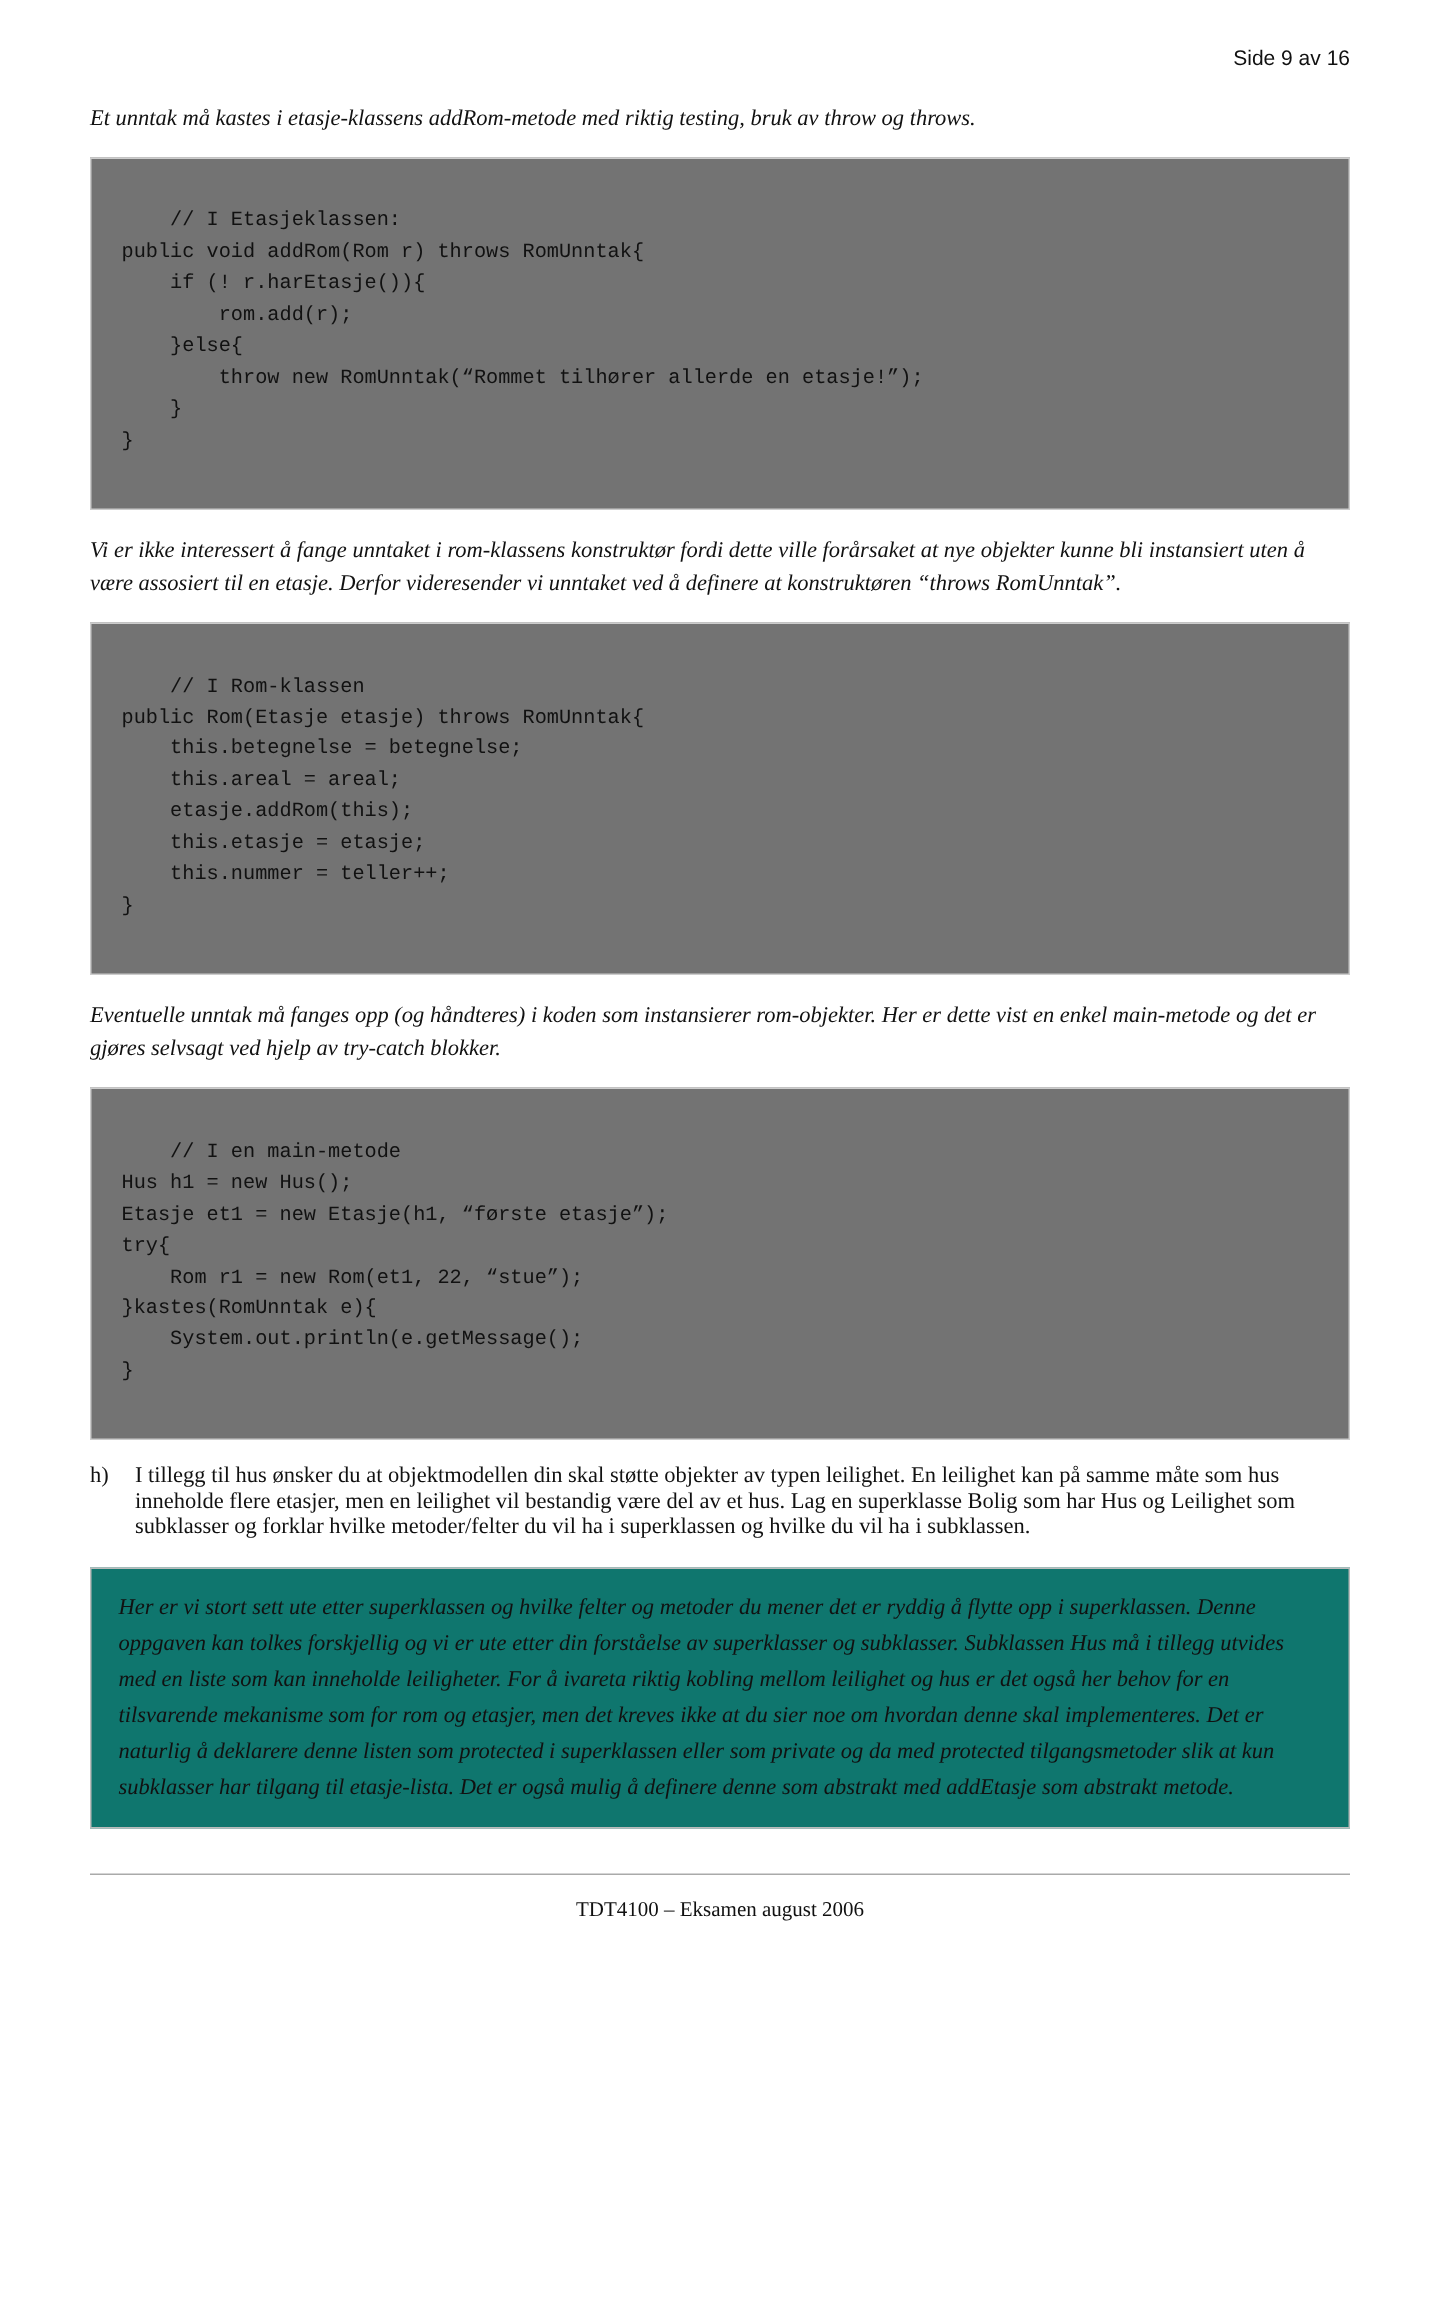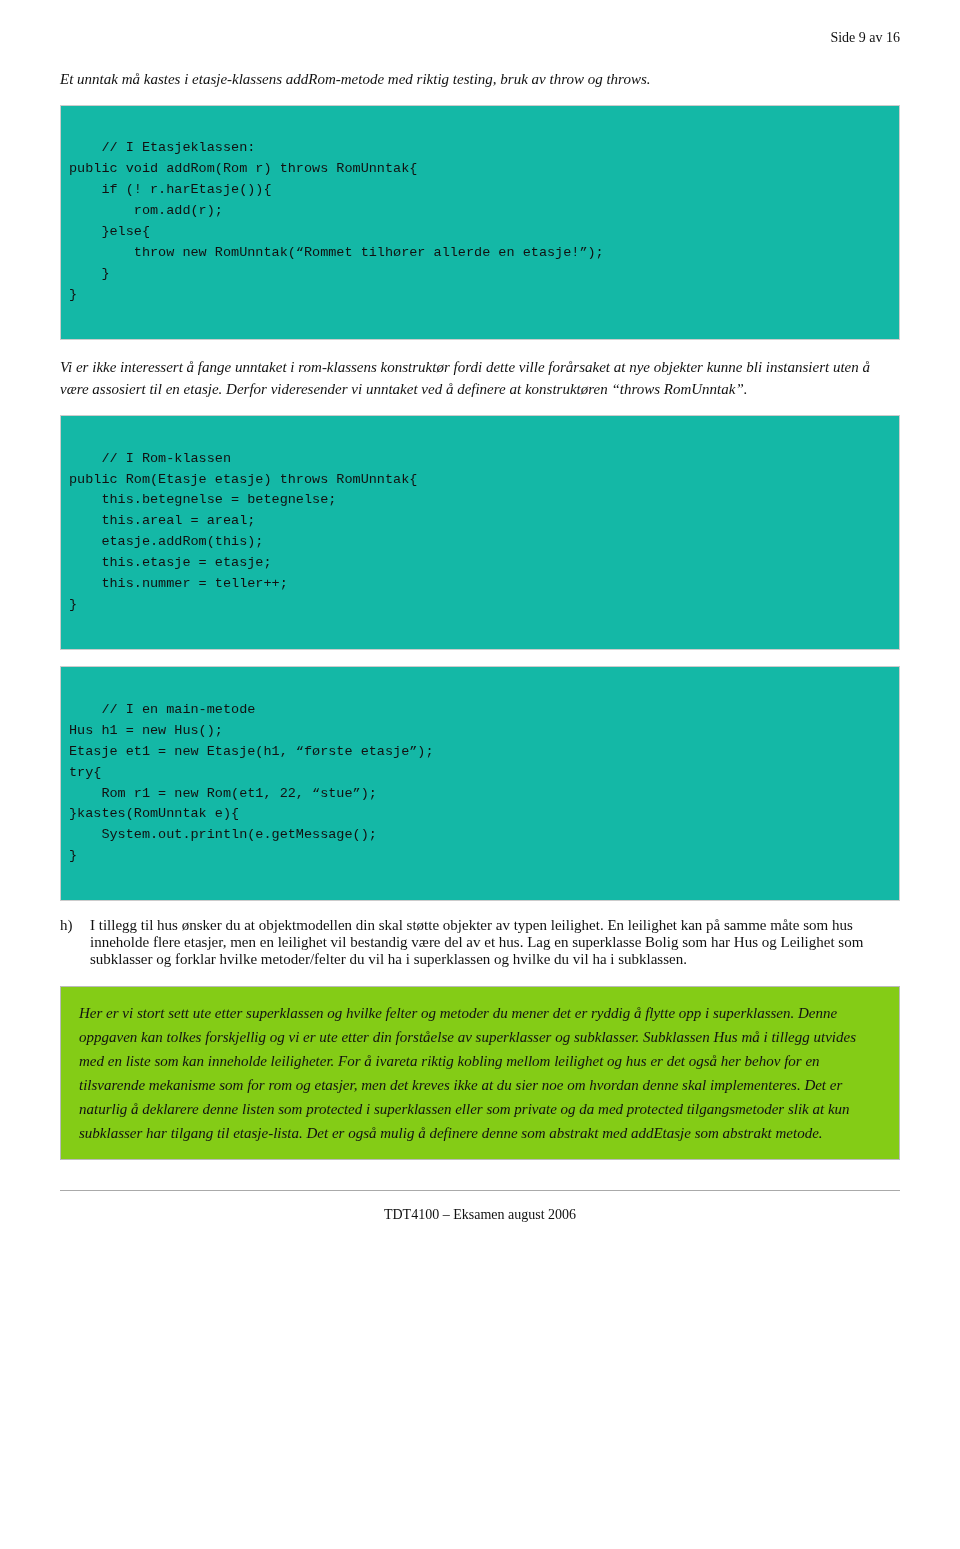--- a/index.html
+++ b/index.html
@@ -15,40 +15,40 @@
     .page {
       width: 960px;
       min-height: 1549px;
       padding: 30px 60px 40px 60px;
       position: relative;
     }
     .page-header {
       text-align: right;
       font-size: 14px;
       margin-bottom: 22px;
-      font-family: Liberation Serif, serif;
+      font-family: Liberation Sans, sans-serif;
     }
     .text-block {
       margin-bottom: 14px;
       line-height: 1.5;
       font-style: italic;
     }
     .code-block {
       font-family: 'Courier New', Courier, monospace;
       font-size: 13.5px;
-      background: #14b8a6;
+      background: #737373;
       border: 1px solid #ccc;
-      padding: 12px 8px;
+      padding: 12px 20px;
       margin: 12px 0 16px 0;
       line-height: 1.55;
       white-space: pre;
     }
     .italic-block {
       font-style: italic;
-      background: #84cc16;
+      background: #0f766e;
       border: 1px solid #bbb;
       padding: 14px 18px;
       margin: 18px 0 10px 0;
       line-height: 1.6;
     }
     .h-section {
       display: flex;
       gap: 8px;
       margin-bottom: 14px;
     }
@@ -96,20 +96,23 @@
     <span>// I Rom-klassen
 public Rom(Etasje etasje) throws RomUnntak{
     this.betegnelse = betegnelse;
     this.areal = areal;
     etasje.addRom(this);
     this.etasje = etasje;
     this.nummer = teller++;
 }</span>
   </div>
 
+  <div class="text-block">
+    <span>Eventuelle unntak må fanges opp (og håndteres) i koden som instansierer rom-objekter. Her er dette vist en enkel main-metode og det er gjøres selvsagt ved hjelp av try-catch blokker.</span>
+  </div>
 
   <div class="code-block">
     <span>// I en main-metode
 Hus h1 = new Hus();
 Etasje et1 = new Etasje(h1, “første etasje”);
 try{
     Rom r1 = new Rom(et1, 22, “stue”);
 }kastes(RomUnntak e){
     System.out.println(e.getMessage();
 }</span>

